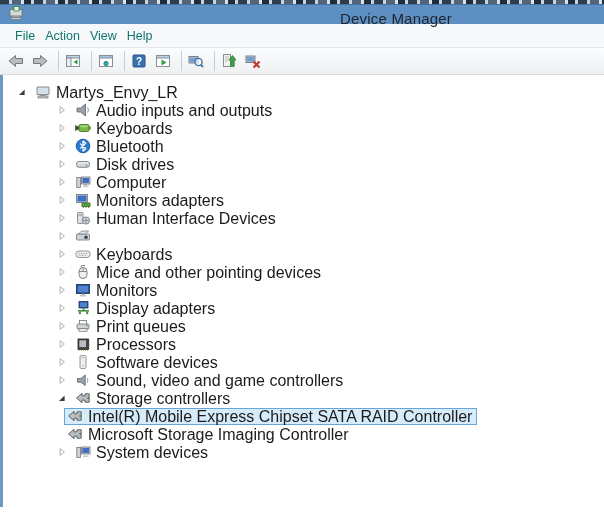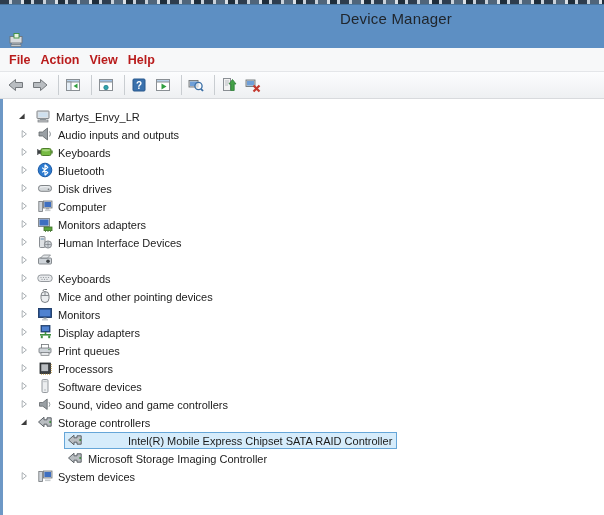--- a/index.html
+++ b/index.html
@@ -14,68 +14,67 @@
   }
   .top-strip{
     height:4px;
     background:
       repeating-linear-gradient(90deg,
         #2e3d4e 0 9px, #c9d1da 9px 12px,
         #50657a 12px 21px, #dbe1e7 21px 24px,
         #1f2d3a 24px 31px, #c9d1da 31px 34px);
   }
   .titlebar{
-    height:44px;
+    height:20px;
     background:var(--titlebar);
     border-top:1px solid #48759f;
-    display:flex; align-items:flex-end;
+    display:flex; align-items:flex-start;
     position:relative;
   }
   .app-icon{ margin-left:8px; width:16px; height:16px; display:inline-flex; }
   .window-title{
     position:absolute; left:340px; top:5px;
     font-size:15px; color:#20262d; letter-spacing:0.2px;
   }
   .menubar{
     height:23px; background:#f7f8f9;
     display:flex; align-items:center;
-    padding-left:4px; font-size:12.5px; color:#b91c1c;font-weight:bold;
+    padding-left:10px; font-size:12.5px; color:#0f766e;
   }
   .menu-item{ padding:3px 5px; cursor:default; }
   .toolbar{
     height:28px;
     background:linear-gradient(#fcfdfe,#eef0f2);
     border-top:1px solid #e4e6e9;
     border-bottom:1px solid #d8dadd;
     display:flex; align-items:center;
     padding-left:6px;
   }
   .tbtn{ width:24px; height:24px; display:flex; align-items:center; justify-content:center; border-radius:2px; }
   .tsep{ width:1px; height:20px; background:#c9cdd1; margin:0 4px; flex:0 0 1px; }
   .tree{
     height:432px; background:#fff;
     border-left:3px solid #6d98c6;
     padding-top:8px;
-    font-size:11px; color:#1b1b1b;
+    font-size:16px; color:#1b1b1b;
     overflow:hidden;
   }
   .tree-row{ height:18px; display:flex; align-items:center; white-space:nowrap; }
   .tree-row.lvl0{ padding-left:13px; }
-  .tree-row.lvl1{ padding-left:15px; }
+  .tree-row.lvl1{ padding-left:53px; }
   .tree-row.lvl2{ padding-left:61px; }
   .expander{ width:12px; height:12px; margin-right:4px; display:inline-flex; flex:0 0 12px; }
   .row-content{
     display:flex; align-items:center; height:17px;
     border:1px solid transparent;
     padding:0 4px 0 2px;
   }
   .row-content.sel{
     background:var(--sel-fill);
     border-color:var(--sel-border);
-    gap:40px;
   }
   .ic{ width:16px; height:16px; display:inline-flex; margin-right:5px; flex:0 0 16px; }
   .ic svg, .expander svg, .app-icon svg { display:block; }
   .tree-label{ padding-top:1px; }
 </style>
 </head>
 <body style="--titlebar: #5d8fc3; --sel-fill: #d6ecfb; --sel-border: #66a6d8;">
 
 <div class="top-strip"></div>
 

